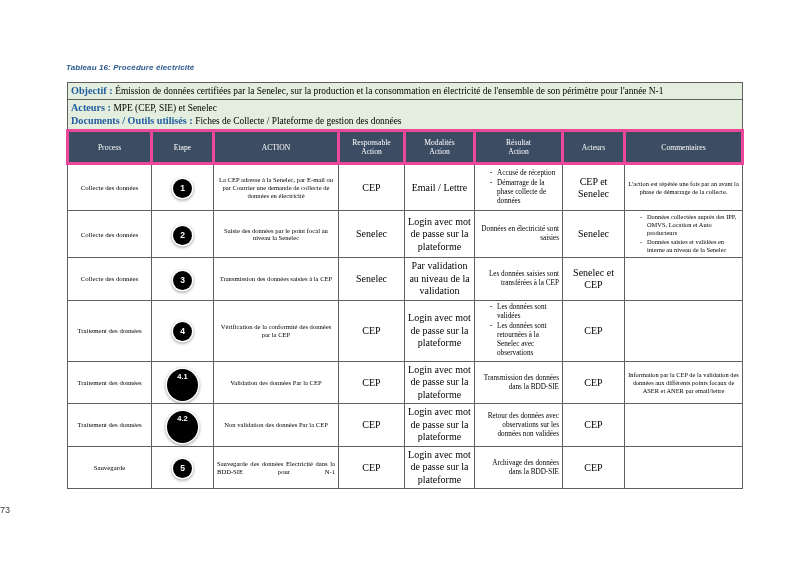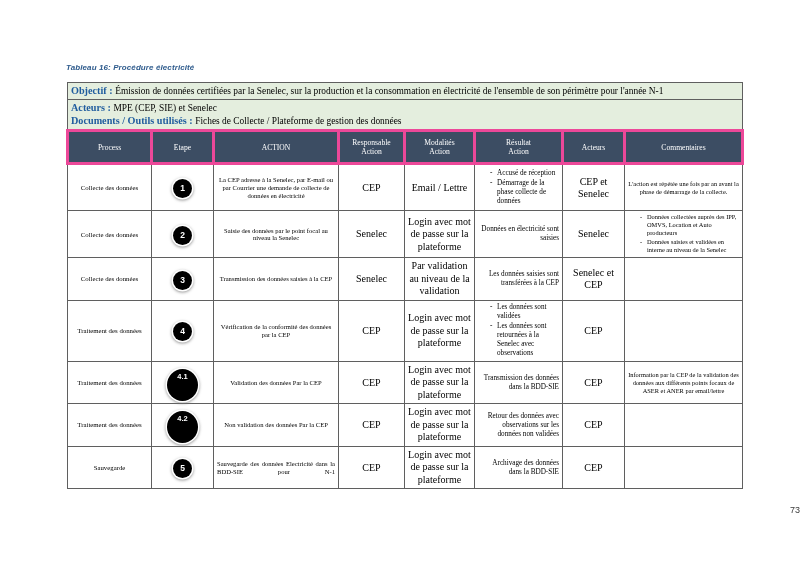--- a/index.html
+++ b/index.html
@@ -163,21 +163,21 @@
     height: 32px;
     line-height: 16px;
     border-radius: 50%;
     font-size: 7.5px;
   }
   .pagenum {
     position: absolute;
     left: 0;
     top: 505px;
     width: 800px;
-    text-align: right;
+    text-align: left;
     font-family: "Liberation Sans", sans-serif;
     font-size: 9px;
     color: #3b3b3b;
   }
 </style>
 </head>
 <body>
 
 <div class="page">
 

